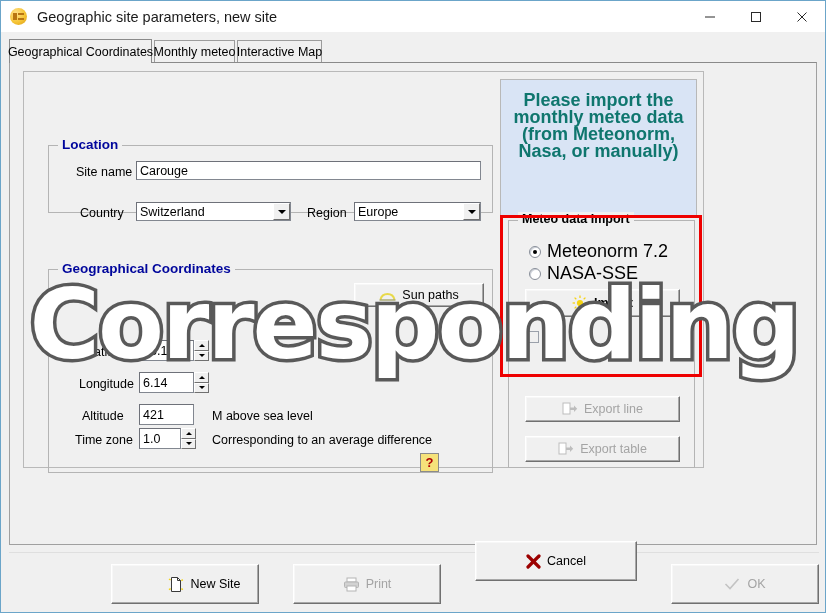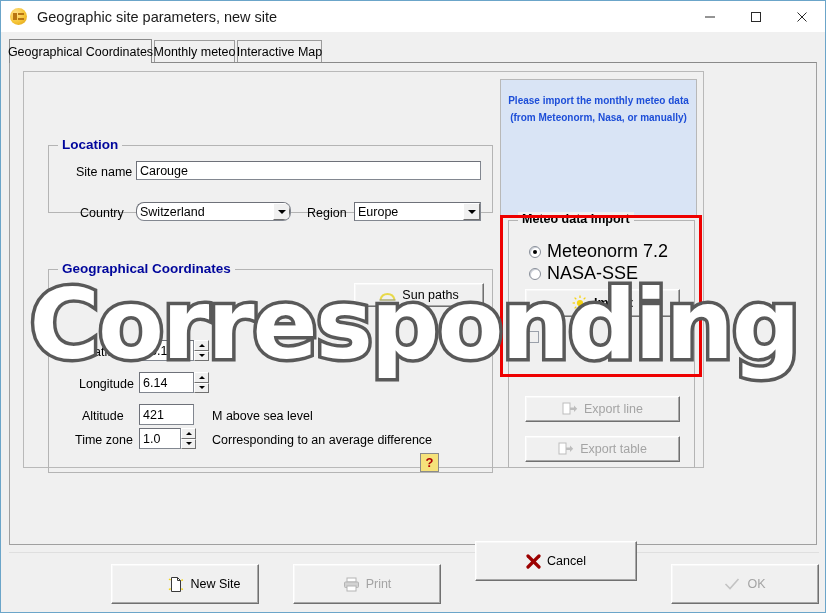--- a/index.html
+++ b/index.html
@@ -258,23 +258,23 @@
   .btn.bold { font-weight: bold; }
   .btn.disabled { color: #a4a4a4; }
 
   
   .infopanel {
     position: absolute;
     box-sizing: border-box;
     background: #d9e4f5;
     border: 1px solid #b8b8b8;
     text-align: center;
-    color: #1d4ed8;
+    color: #0f766e;
     font-weight: bold;
-    font-size: 10px;
+    font-size: 18px;
     line-height: 17px;
     padding: 12px 6px 0 6px;
   }
 
   
   .redbox {
     position: absolute;
     box-sizing: border-box;
     border: 3px solid #ee0000;
     pointer-events: none;
@@ -419,21 +419,21 @@
 
       <div class="group" style="left:24px; top:73px; width:445px; height:68px;">
         <div class="group-title">Location</div>
 
         <div class="lbl" style="left:27px; top:19px;">Site name</div>
         <div class="field" style="left:87px; top:15px; width:345px; height:19px;">
           <span>Carouge</span>
         </div>
 
         <div class="lbl" style="left:31px; top:60px;">Country</div>
-        <div class="combo" style="left:87px; top:56px; width:155px; height:19px;border-radius:8px;">
+        <div class="combo" style="left:87px; top:56px; width:155px; height:19px;">
           <span class="ctext"><span class="sel">Switzerland</span></span>
           <span class="carrow">
               <i></i>
             </span>
         </div>
 
         <div class="lbl" style="left:258px; top:60px;">Region</div>
         <div class="combo" style="left:305px; top:56px; width:127px; height:19px;">
           <span class="ctext">Europe</span>
           <span class="carrow">

